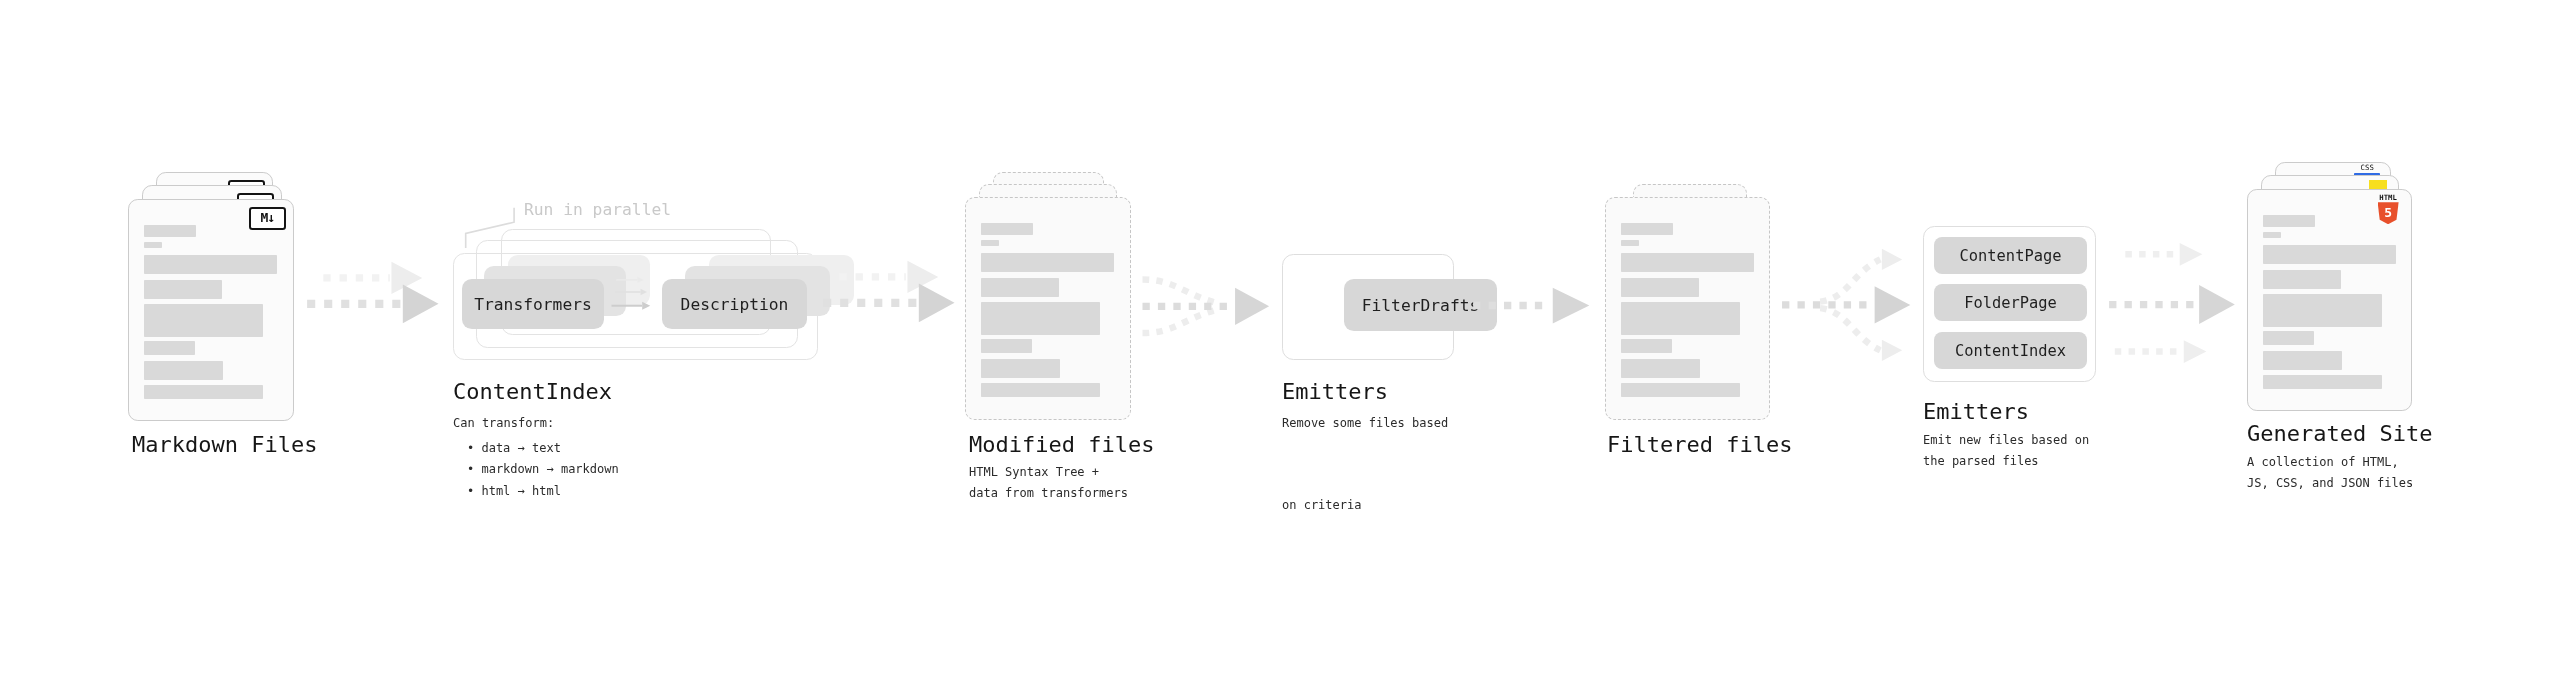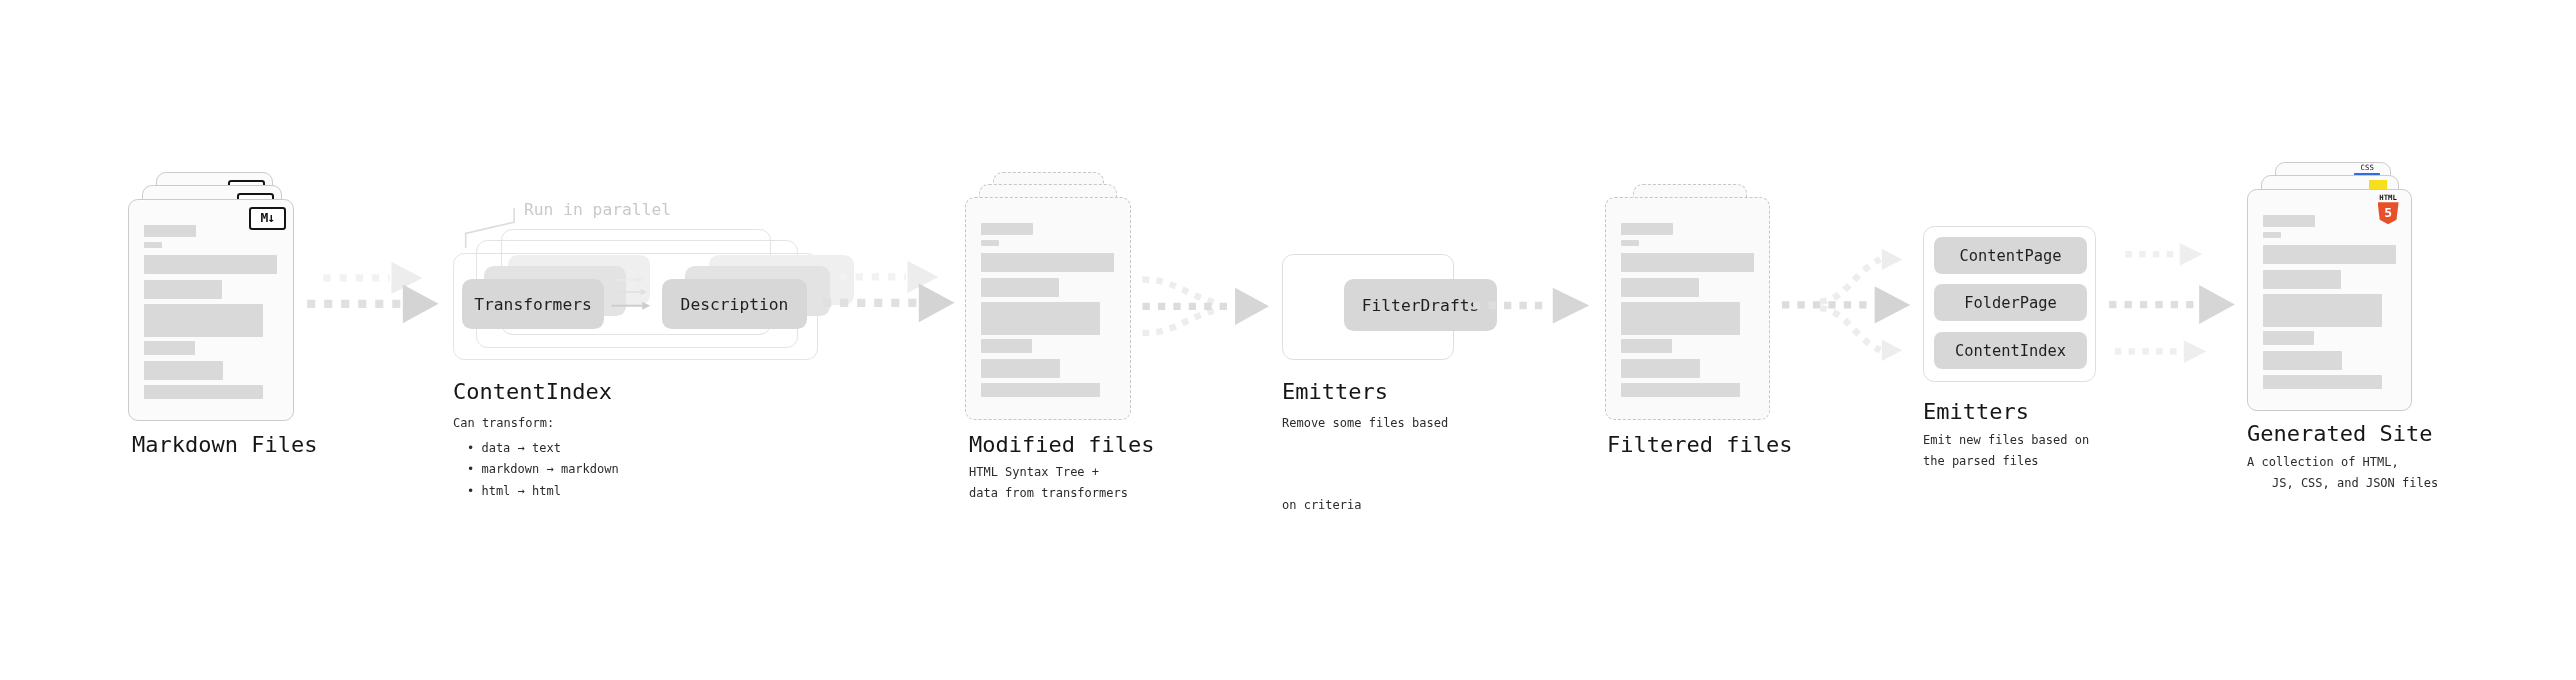--- a/index.html
+++ b/index.html
@@ -206,14 +206,14 @@
   <div class="bar b2"></div>
   <div class="bar b3"></div>
   <div class="bar b4"></div>
   <div class="bar b5"></div>
   <div class="bar b6"></div>
   <div class="bar b7"></div>
   <div class="bar b8"></div>
 </div>
 <div class="h1" style="left:2247px;top:421px;">Generated Site</div>
 <div class="sub" style="left:2247px;top:455px;">A collection of HTML,</div>
-<div class="sub" style="left:2247px;top:476px;margin-left:25px;">JS, CSS, and JSON files</div>
+<div class="sub" style="left:2247px;top:476px;">JS, CSS, and JSON files</div>
 
 
 </body></html>

